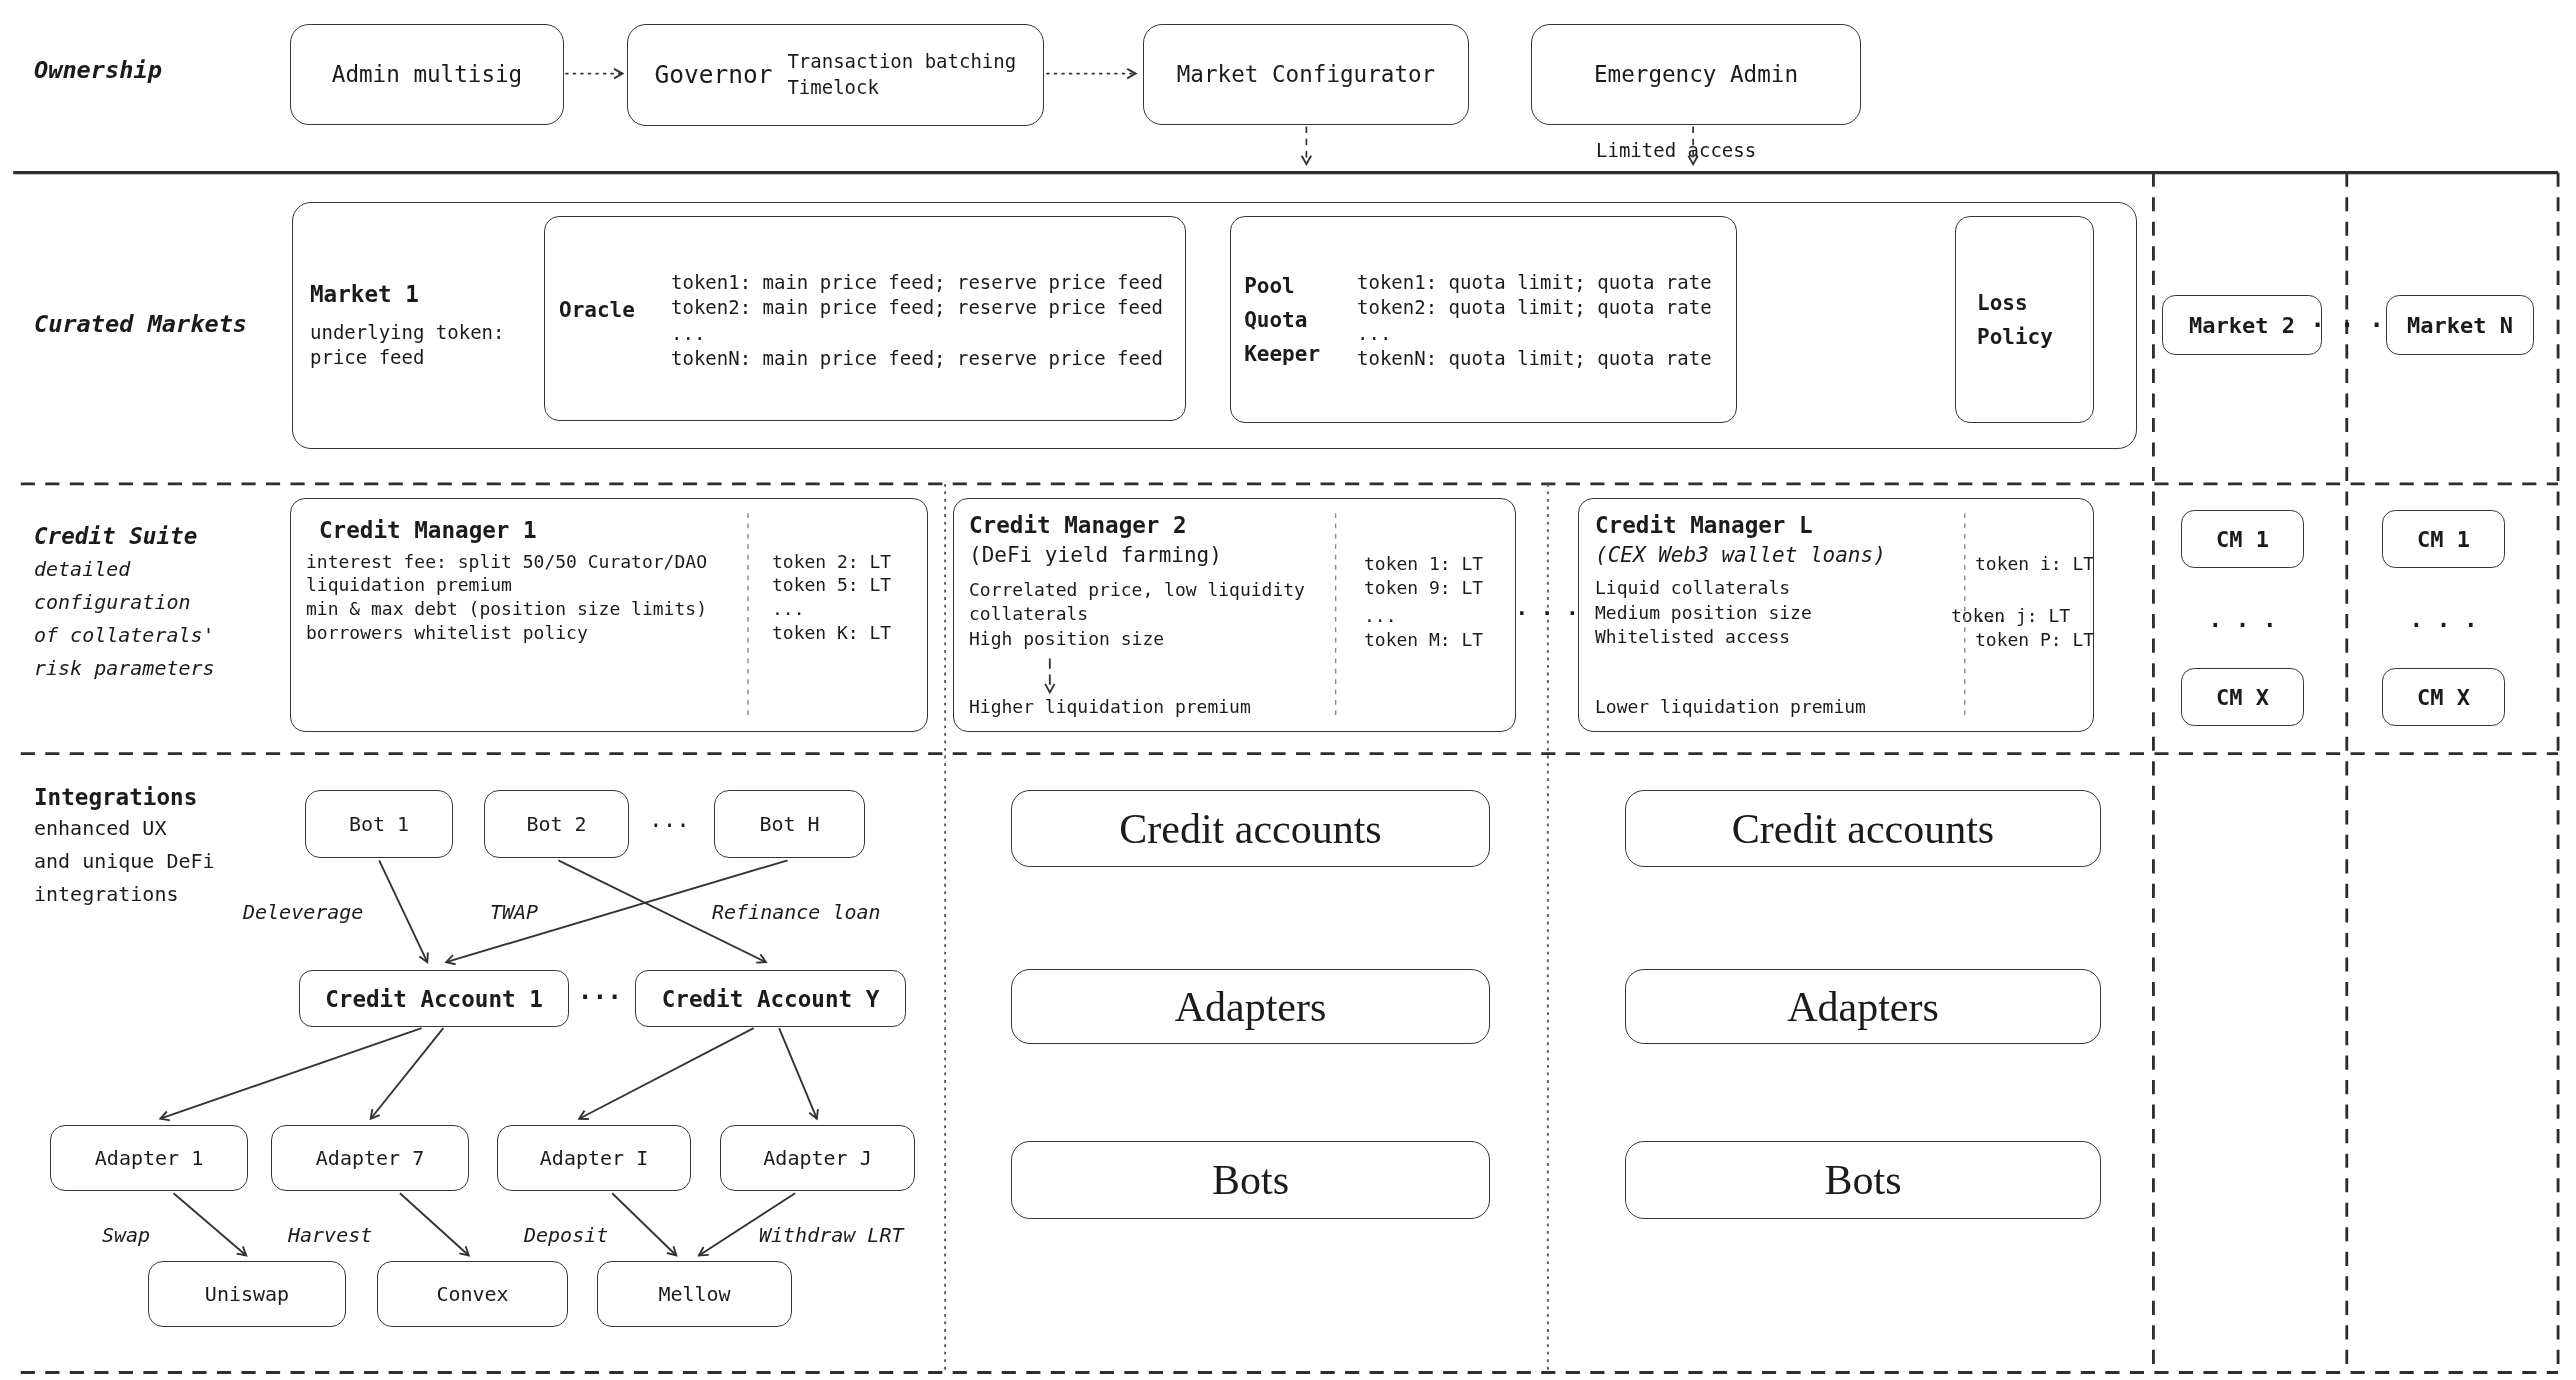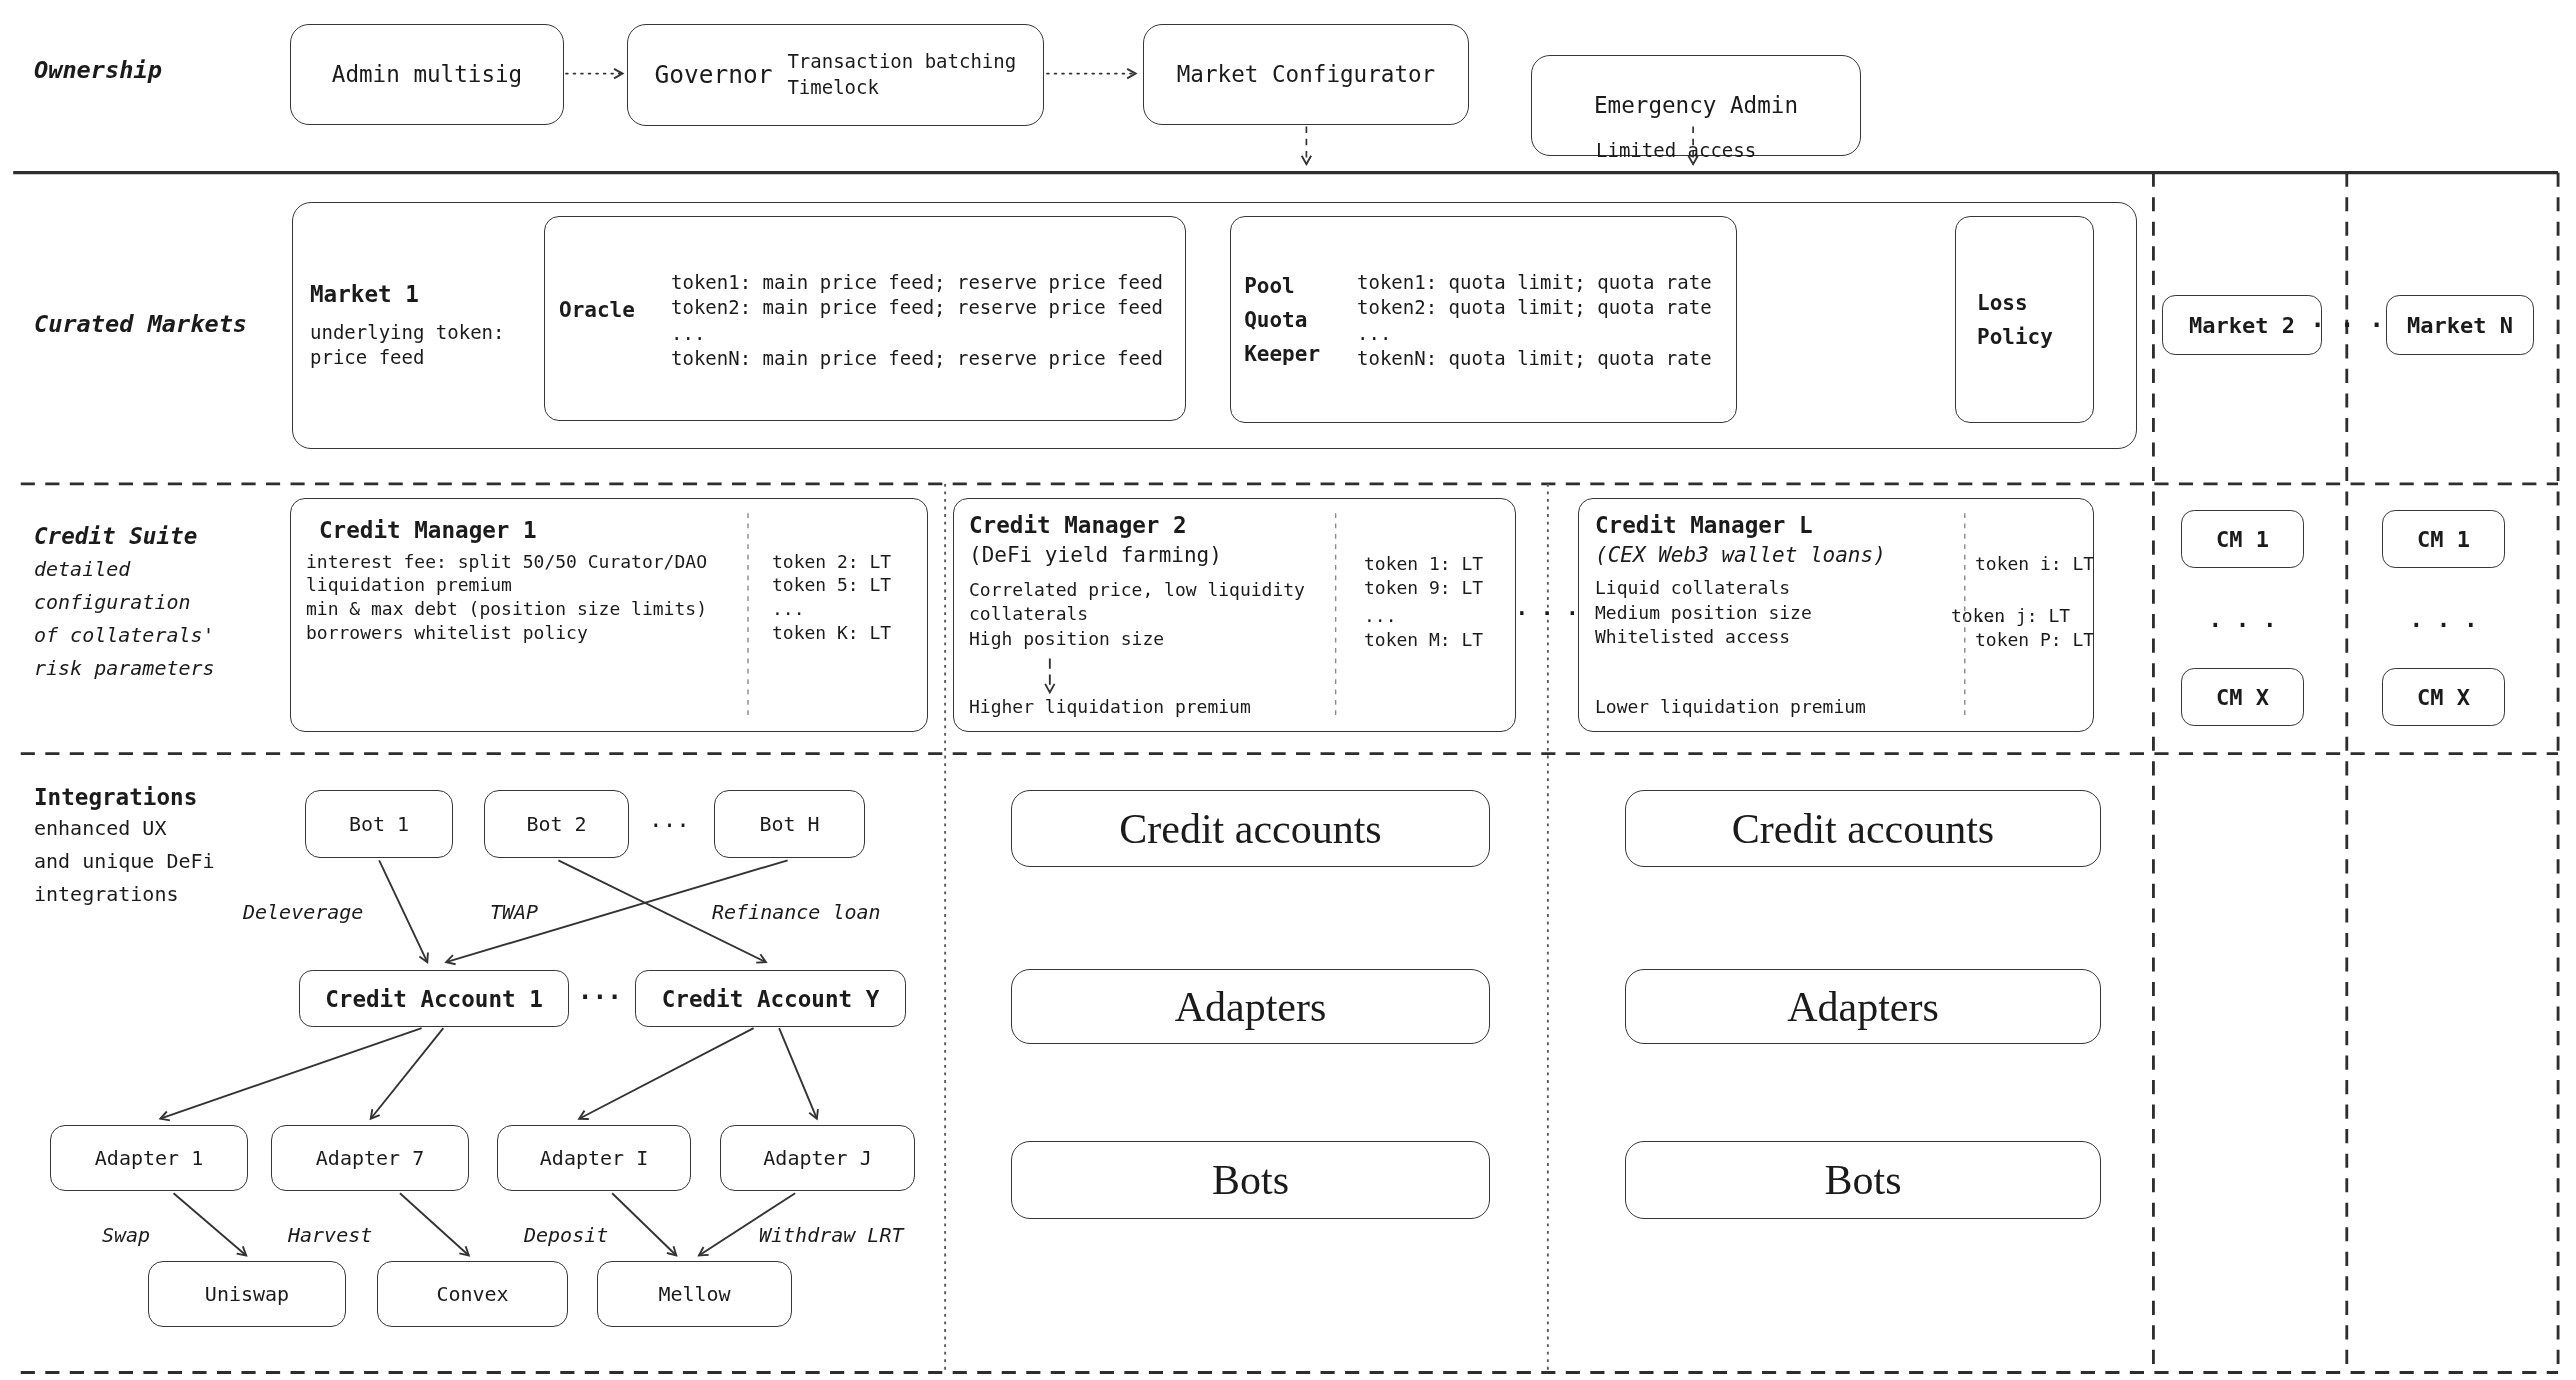--- a/index.html
+++ b/index.html
@@ -47,21 +47,21 @@
     <span style="display:block;">
       <span class="f20" style="display:block;line-height:25.5px;">Transaction batching</span>
       <span class="f20" style="display:block;line-height:25.5px;">Timelock</span>
     </span>
   </div>
 
   <div class="box f24" style="left:1143px;top:23.6px;width:326px;height:101px;border-radius:19px;">
     <span>Market Configurator</span>
   </div>
 
-  <div class="box f24" style="left:1531px;top:23.6px;width:330px;height:101px;border-radius:19px;margin-top:31px;">
+  <div class="box f24" style="left:1531px;top:23.6px;width:330px;height:101px;border-radius:19px;">
     <span>Emergency Admin</span>
   </div>
 
   <div class="t f20" style="left:1596px;top:140px;">Limited access</div>
 
   <div class="t f25 b i" style="left:34px;top:311px;">Curated Markets</div>
 
   <div class="box" style="left:292px;top:202px;width:1845px;height:247px;border-radius:19px;">
     <div class="t f24 b" style="left:17px;top:79px;">Market 1</div>
     <div class="t f20" style="left:17px;top:119px;">underlying token:</div>

